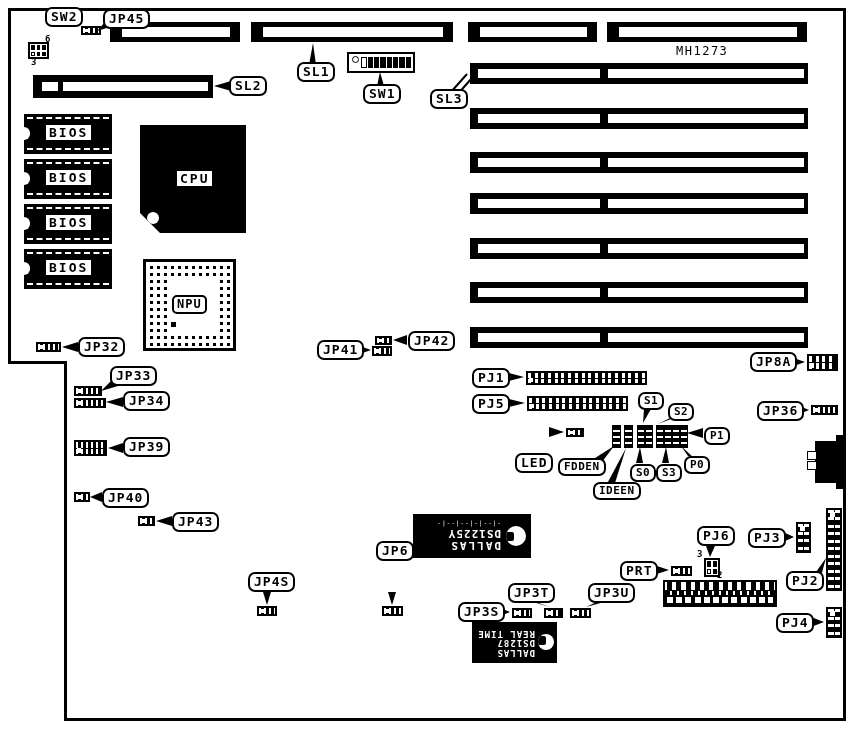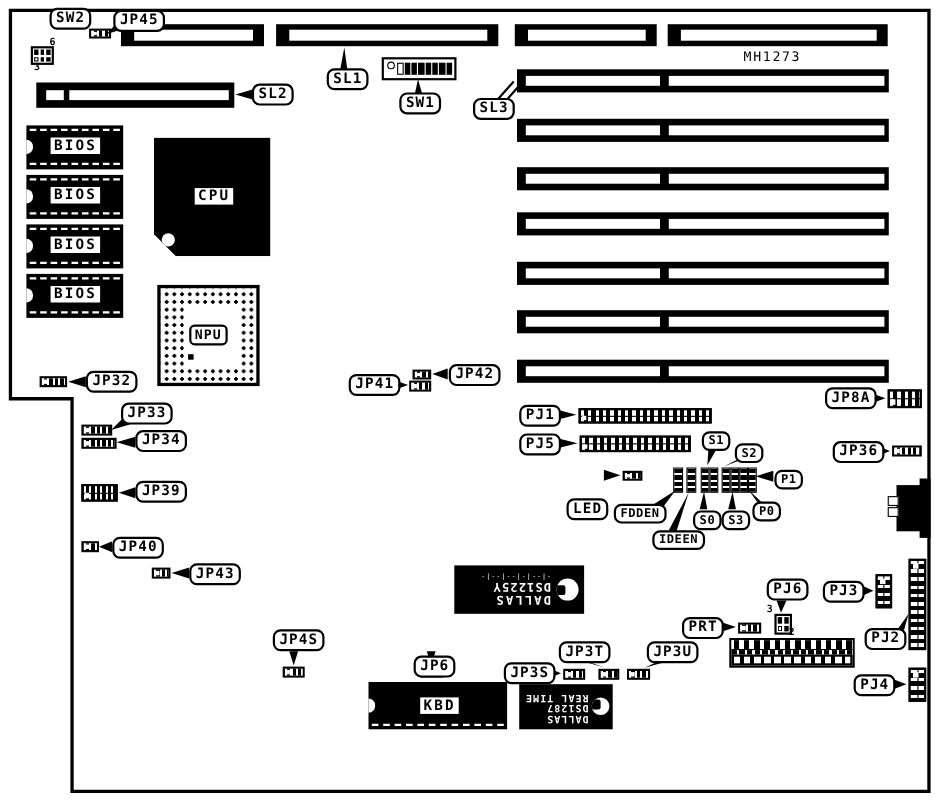--- a/index.html
+++ b/index.html
@@ -202,25 +202,20 @@
     <div class="chip-label" style="left:37px;top:46px;">CPU</div>
   </div>
 
   <div id="npu">
     <div class="center">
       <div class="npubox">NPU</div>
       <div class="pin1dot"></div>
     </div>
   </div>
 
-  <div class="chip" style="left:335px;top:620px;width:126px;height:43px;">
-    <div class="dash" style="bottom:3px;"></div>
-      <div class="notch" style="top:15px;"></div>
-    <div class="chip-label" style="left:47px;top:14px;">KBD</div>
-  </div>
 
   <div class="dallas" style="left:413px;top:514px;width:118px;height:44px;">
     <div class="rot">
       <div class="dlogo"></div>
       <div class="dtext">
         <span class="d1">DALLAS</span>
         <span class="d2">DS1225Y</span>
         <span class="d3">-|--|-|--|--|-</span>
       </div>
     </div>
@@ -418,18 +413,18 @@
   <div class="lbl sm" style="left:558px;top:458px;">FDDEN</div>
   <div class="lbl sm" style="left:593px;top:482px;">IDEEN</div>
   <div class="lbl" style="left:750px;top:352px;">JP8A</div>
   <div class="lbl" style="left:757px;top:401px;">JP36</div>
   <div class="lbl" style="left:620px;top:561px;">PRT</div>
   <div class="lbl" style="left:697px;top:526px;">PJ6</div>
   <div class="lbl" style="left:748px;top:528px;">PJ3</div>
   <div class="lbl" style="left:786px;top:571px;">PJ2</div>
   <div class="lbl" style="left:776px;top:613px;">PJ4</div>
   <div class="lbl" style="left:248px;top:572px;">JP4S</div>
-  <div class="lbl" style="left:376px;top:596px;">JP6</div>
+  <div class="lbl" style="left:376px;top:541px;">JP6</div>
   <div class="lbl" style="left:458px;top:602px;">JP3S</div>
   <div class="lbl" style="left:508px;top:583px;">JP3T</div>
   <div class="lbl" style="left:588px;top:583px;">JP3U</div>
 
 </div>
 
 </body></html>

